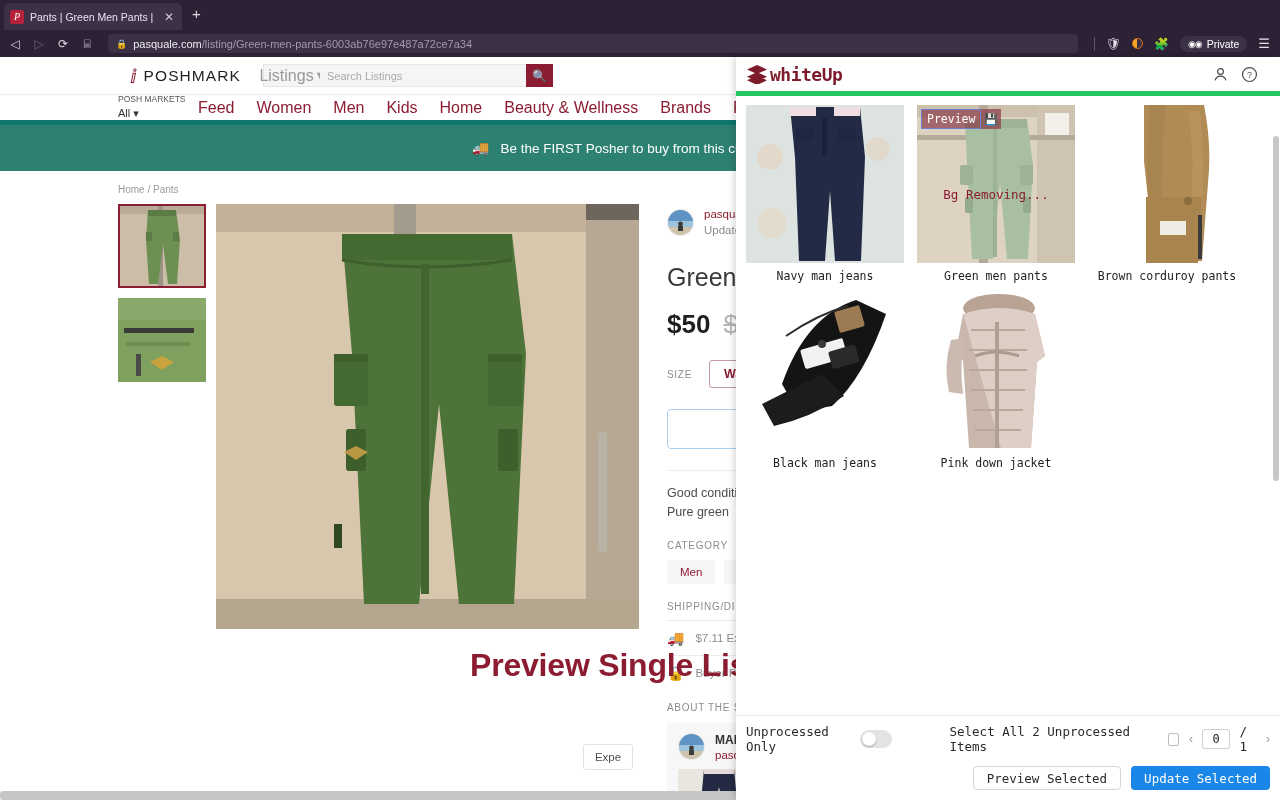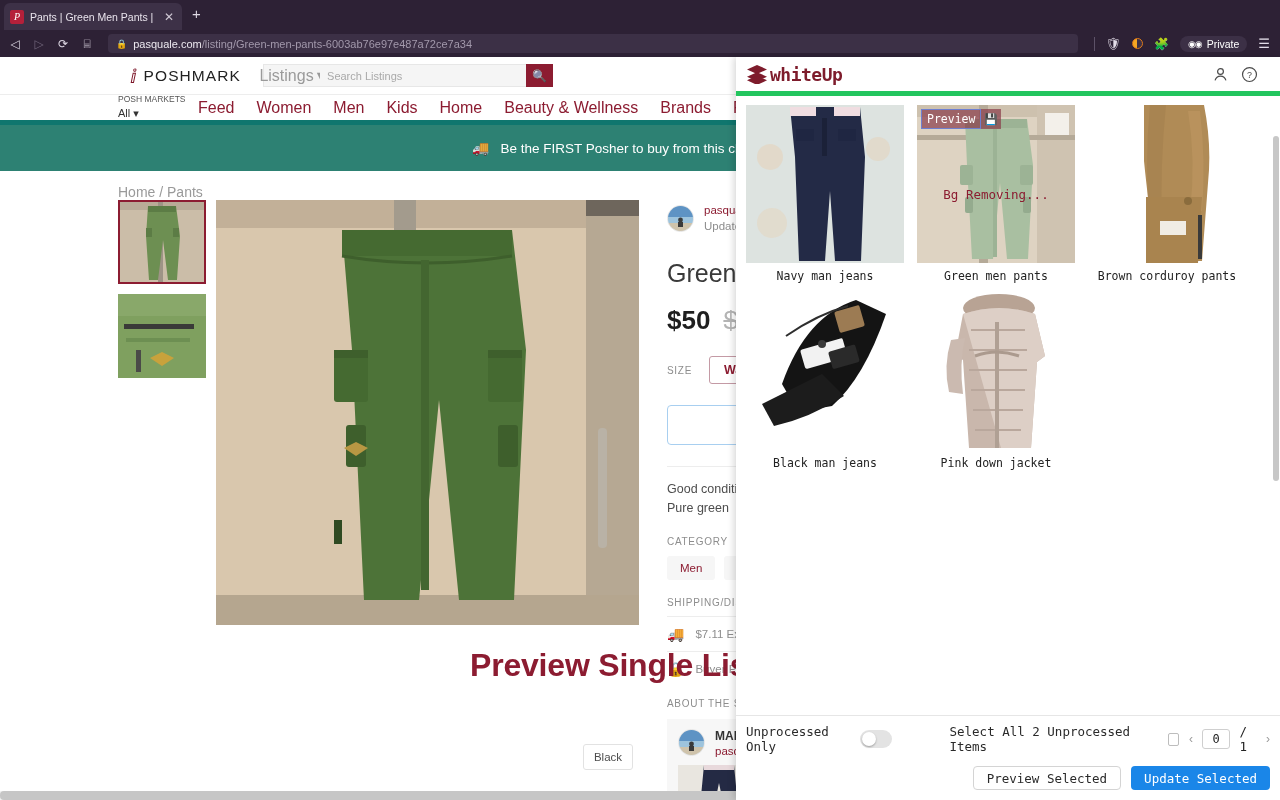--- a/index.html
+++ b/index.html
@@ -99,21 +99,21 @@
   .pm-nav-links { display: flex; gap: 22px; margin-left: 6px; }
   .pm-nav-links a { font-size: 16px; color: #8c1c31; text-decoration: none; white-space: nowrap; }
 
   .pm-banner {
     height: 46px; background: #2d8173; display: flex; align-items: center;
     justify-content: center; gap: 11px; color: #fff; font-size: 13.5px;
   }
   .banner-ico { font-size: 14px; opacity: .9; }
 
   .pm-body { position: relative; padding: 13px 0 0 118px; }
-  .crumb { font-size: 14px; color: #9a9a9a; }
+  .crumb { font-size: 10px; color: #9a9a9a; margin-bottom: 9px; }
   .crumb span { color: #9a9a9a; }
 
   .listing-row { display: flex; gap: 10px; }
   .thumbs { display: flex; flex-direction: column; gap: 10px; width: 88px; }
   .thumb { width: 88px; height: 84px; overflow: hidden; position: relative; }
   .thumb.sel { outline: 2px solid #8c1c31; outline-offset: -2px; }
   .thumb svg { display: block; }
 
   .hero { width: 423px; height: 425px; position: relative; overflow: hidden; }
 
@@ -480,21 +480,21 @@
                 <path d="M26 0 h30 l4 42 h-14 l-5 -24 -5 24 h-14 z" fill="#242a44"></path>
                 <rect x="26" y="0" width="30" height="5" fill="#e8d9dc"></rect>
               </svg>
             </div>
           </div>
         </div>
       </div>
 
     </div>
 
-    <div class="send-btn">Black</div>
+    <div class="send-btn">Expe</div>
     <div class="overlay-label">Preview Single Listing</div>
     <div class="page-scroll"></div>
   </div>
 
   <div class="panel">
     <div class="panel-head">
       <div class="wu-logo">
         <svg class="wu-mark" viewBox="0 0 24 22">
           <polygon points="12,1 23,6 12,11 1,6" fill="#7e1c2c"></polygon>
           <polygon points="12,9 23,14 12,19 1,14" fill="#7e1c2c"></polygon>

